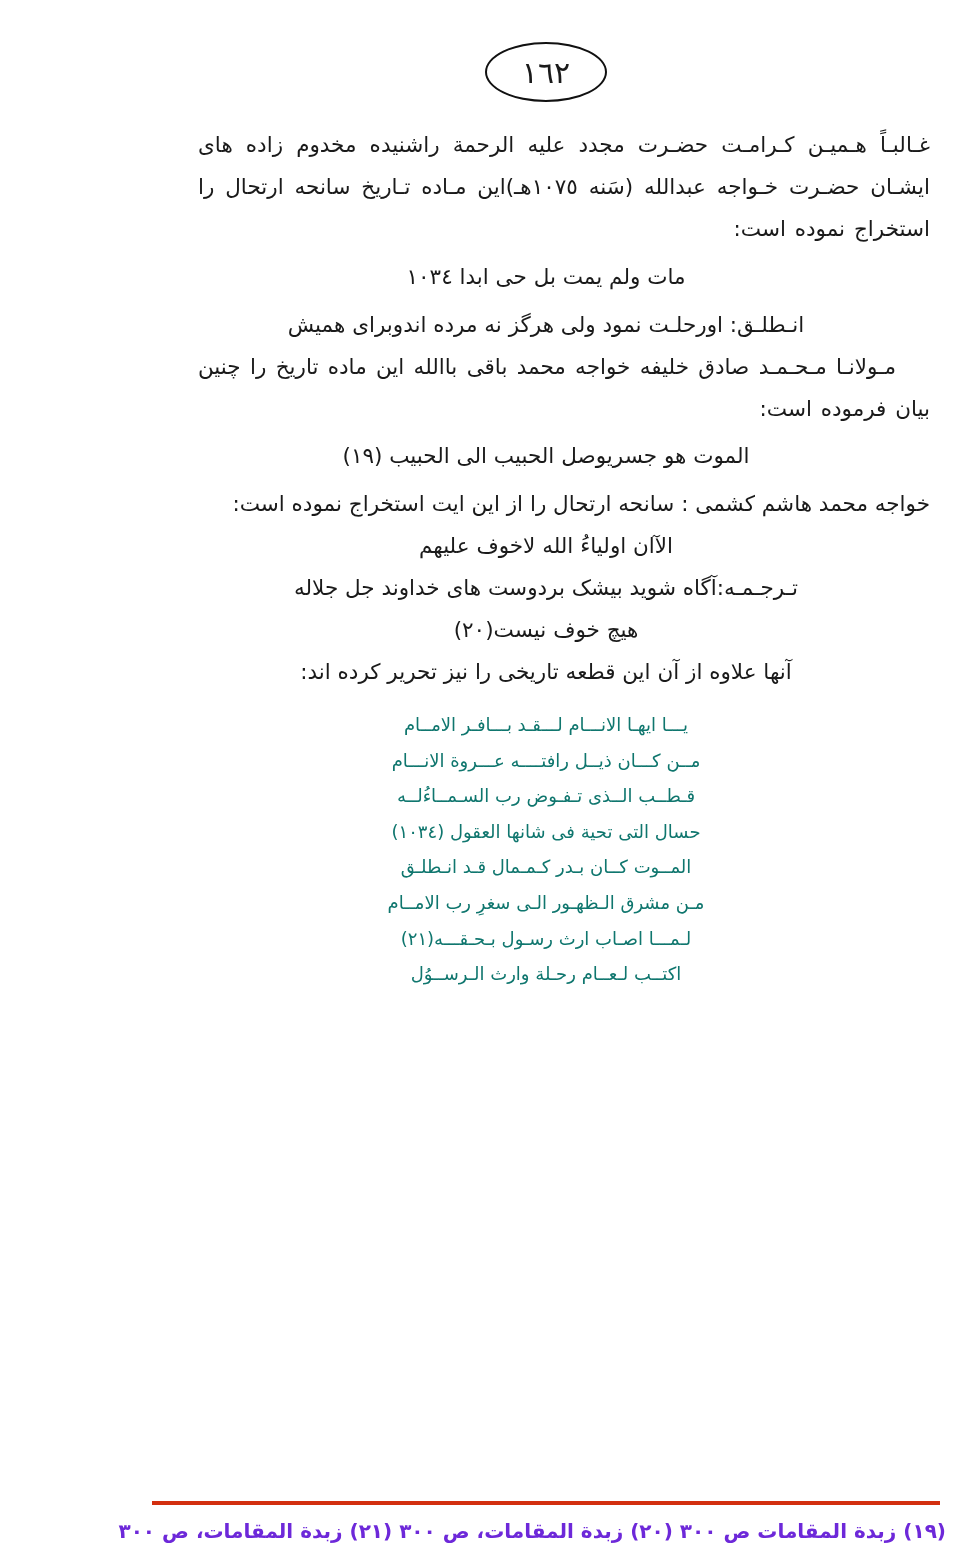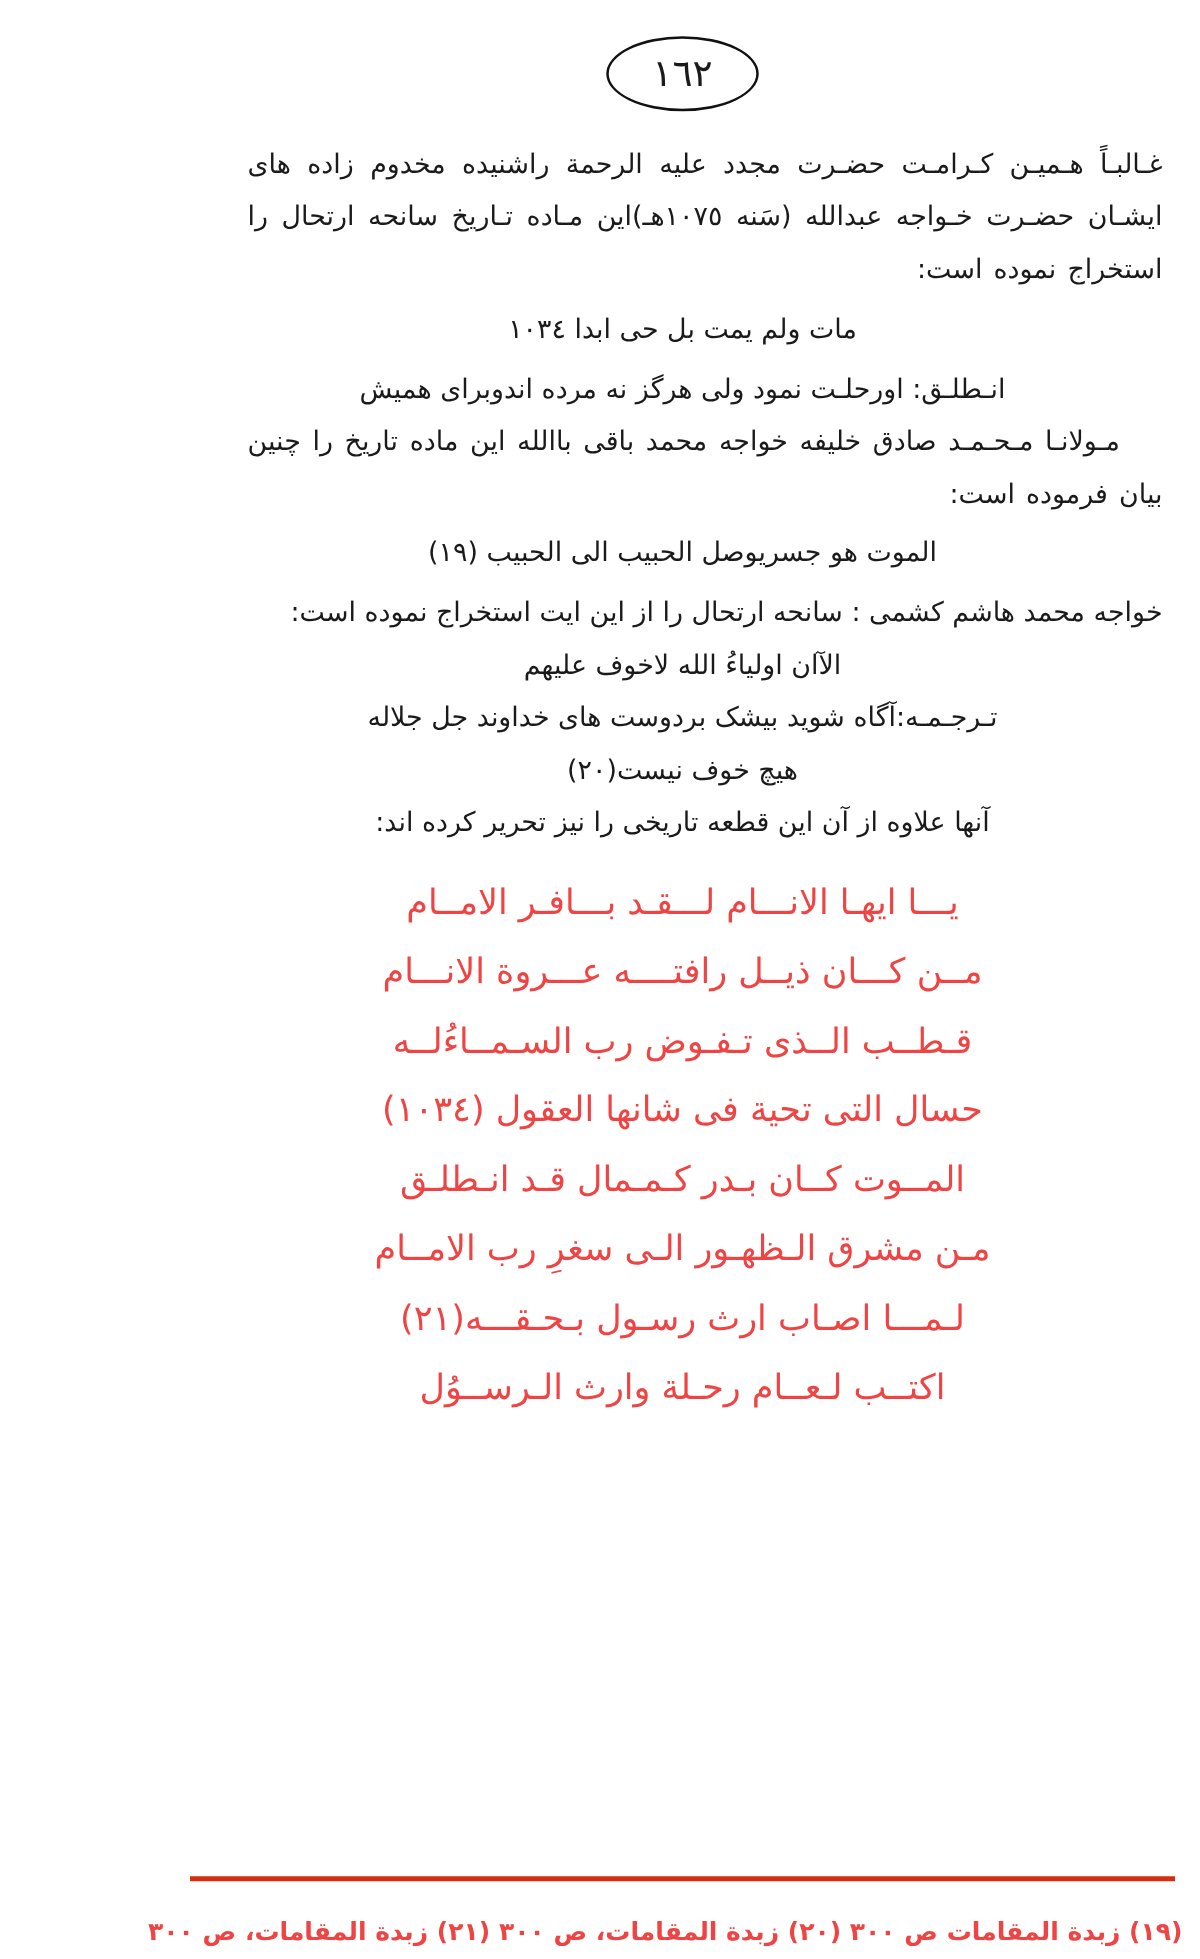--- a/index.html
+++ b/index.html
@@ -13,21 +13,21 @@
     position: relative;
     font-family: "DejaVu Sans", "Liberation Sans", sans-serif;
     color: #1a1a1a;
     overflow: hidden;
   }
   .page {
     position: relative;
     width: 828px;
     height: 1567px;
     box-sizing: border-box;
-    padding: 21px 30px 0 30px;
+    padding: 34px 30px 0 30px;
   }
 
   
   .pagenum-wrap {
     display: flex;
     justify-content: center;
     align-items: center;
     margin-top: 8px;
     margin-bottom: 22px;
   }
@@ -77,22 +77,22 @@
   }
   .block {
     margin: 6px 0 6px 0;
   }
 
   
   .poem {
     margin: 14px 0 0 0;
   }
   .poem-line {
-    color: #ef4444;
-    font-size: 28px;
+    color: #0f766e;
+    font-size: 18px;
     line-height: 1.98;
     text-align: center;
     letter-spacing: 0.5px;
     white-space: nowrap;
   }
   .poem-line.last {
     margin-bottom: 2px;
   }
 
   
@@ -101,23 +101,23 @@
     left: 20px;
     right: 20px;
     bottom: 62px;
     height: 4px;
     background: #d32f0f;
   }
   .footnote {
     position: absolute;
     left: 14px;
     right: 14px;
-    bottom: 10px;
+    bottom: 24px;
     text-align: center;
-    color: #ef4444;
+    color: #6d28d9;
     font-size: 20px;
     font-weight: bold;
     letter-spacing: 0px;
     white-space: nowrap;
   }
 </style>
 </head>
 <body>
 
 <div class="page">

